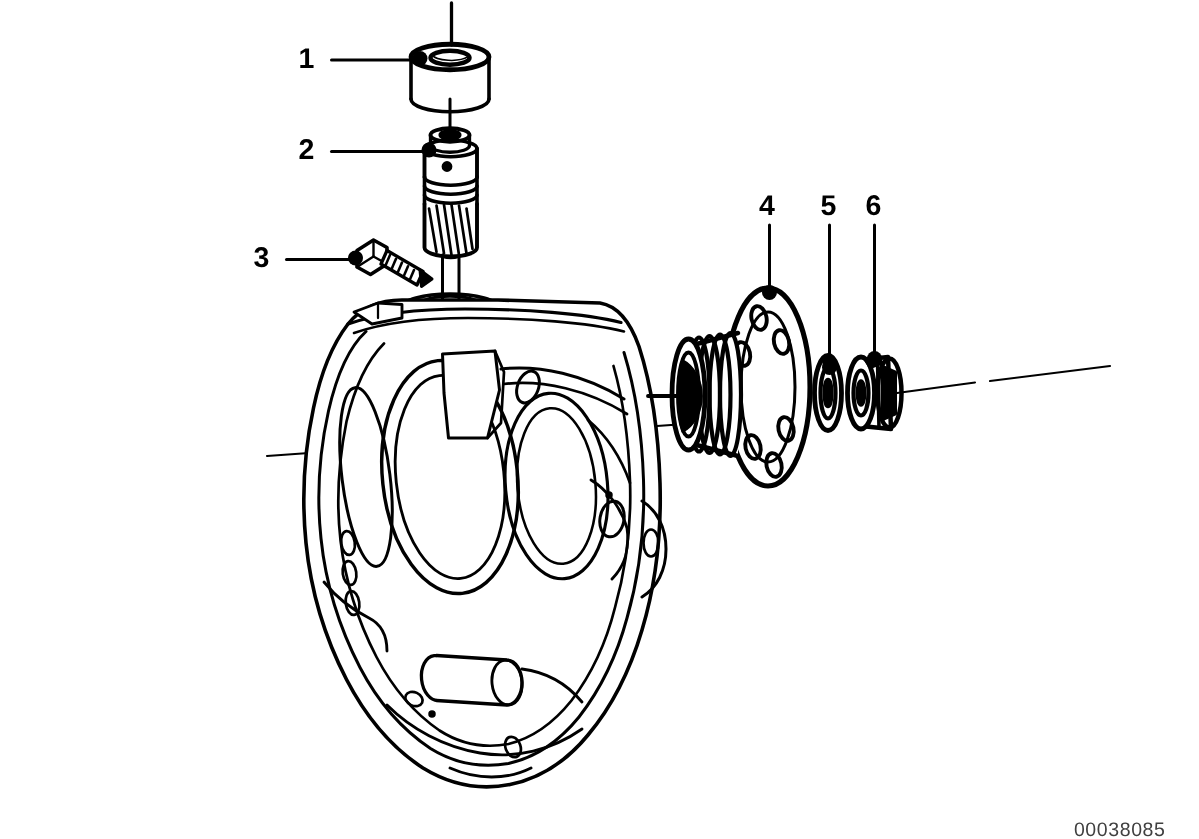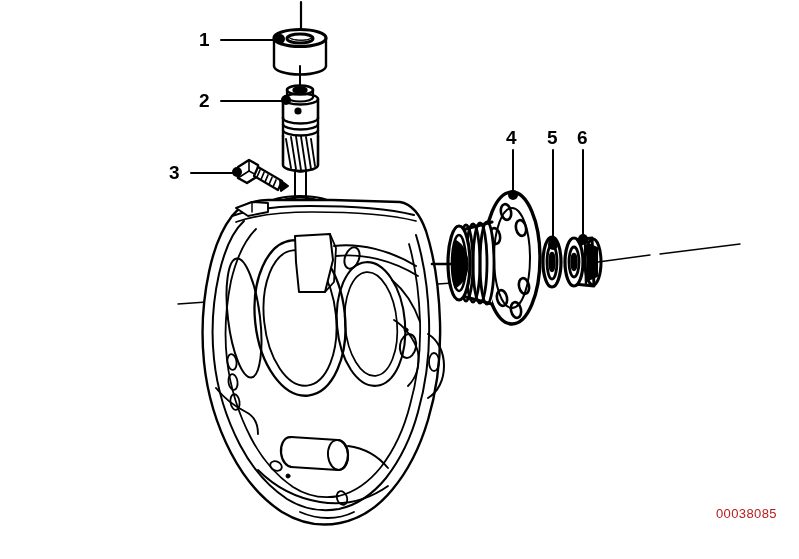--- a/index.html
+++ b/index.html
@@ -44,25 +44,25 @@
     font-family: "Liberation Sans", sans-serif;
     font-size: 17px;
     font-weight: bold;
     color: #000000;
     white-space: nowrap;
     letter-spacing: 0.2px;
   }
   #footer-drawing-number {
     position: absolute;
     right: 22px;
-    top: 506px;
+    top: 545px;
     font-family: "Liberation Sans", sans-serif;
     font-size: 13px;
     font-weight: normal;
-    color: #b91c1c;
+    color: #404040;
     white-space: nowrap;
     letter-spacing: 0.4px;
   }
 </style>
 </head>
 <body>
 
 <div id="page">
 
   <svg id="diagram-svg" viewBox="0 0 799 559" xmlns="http://www.w3.org/2000/svg">

